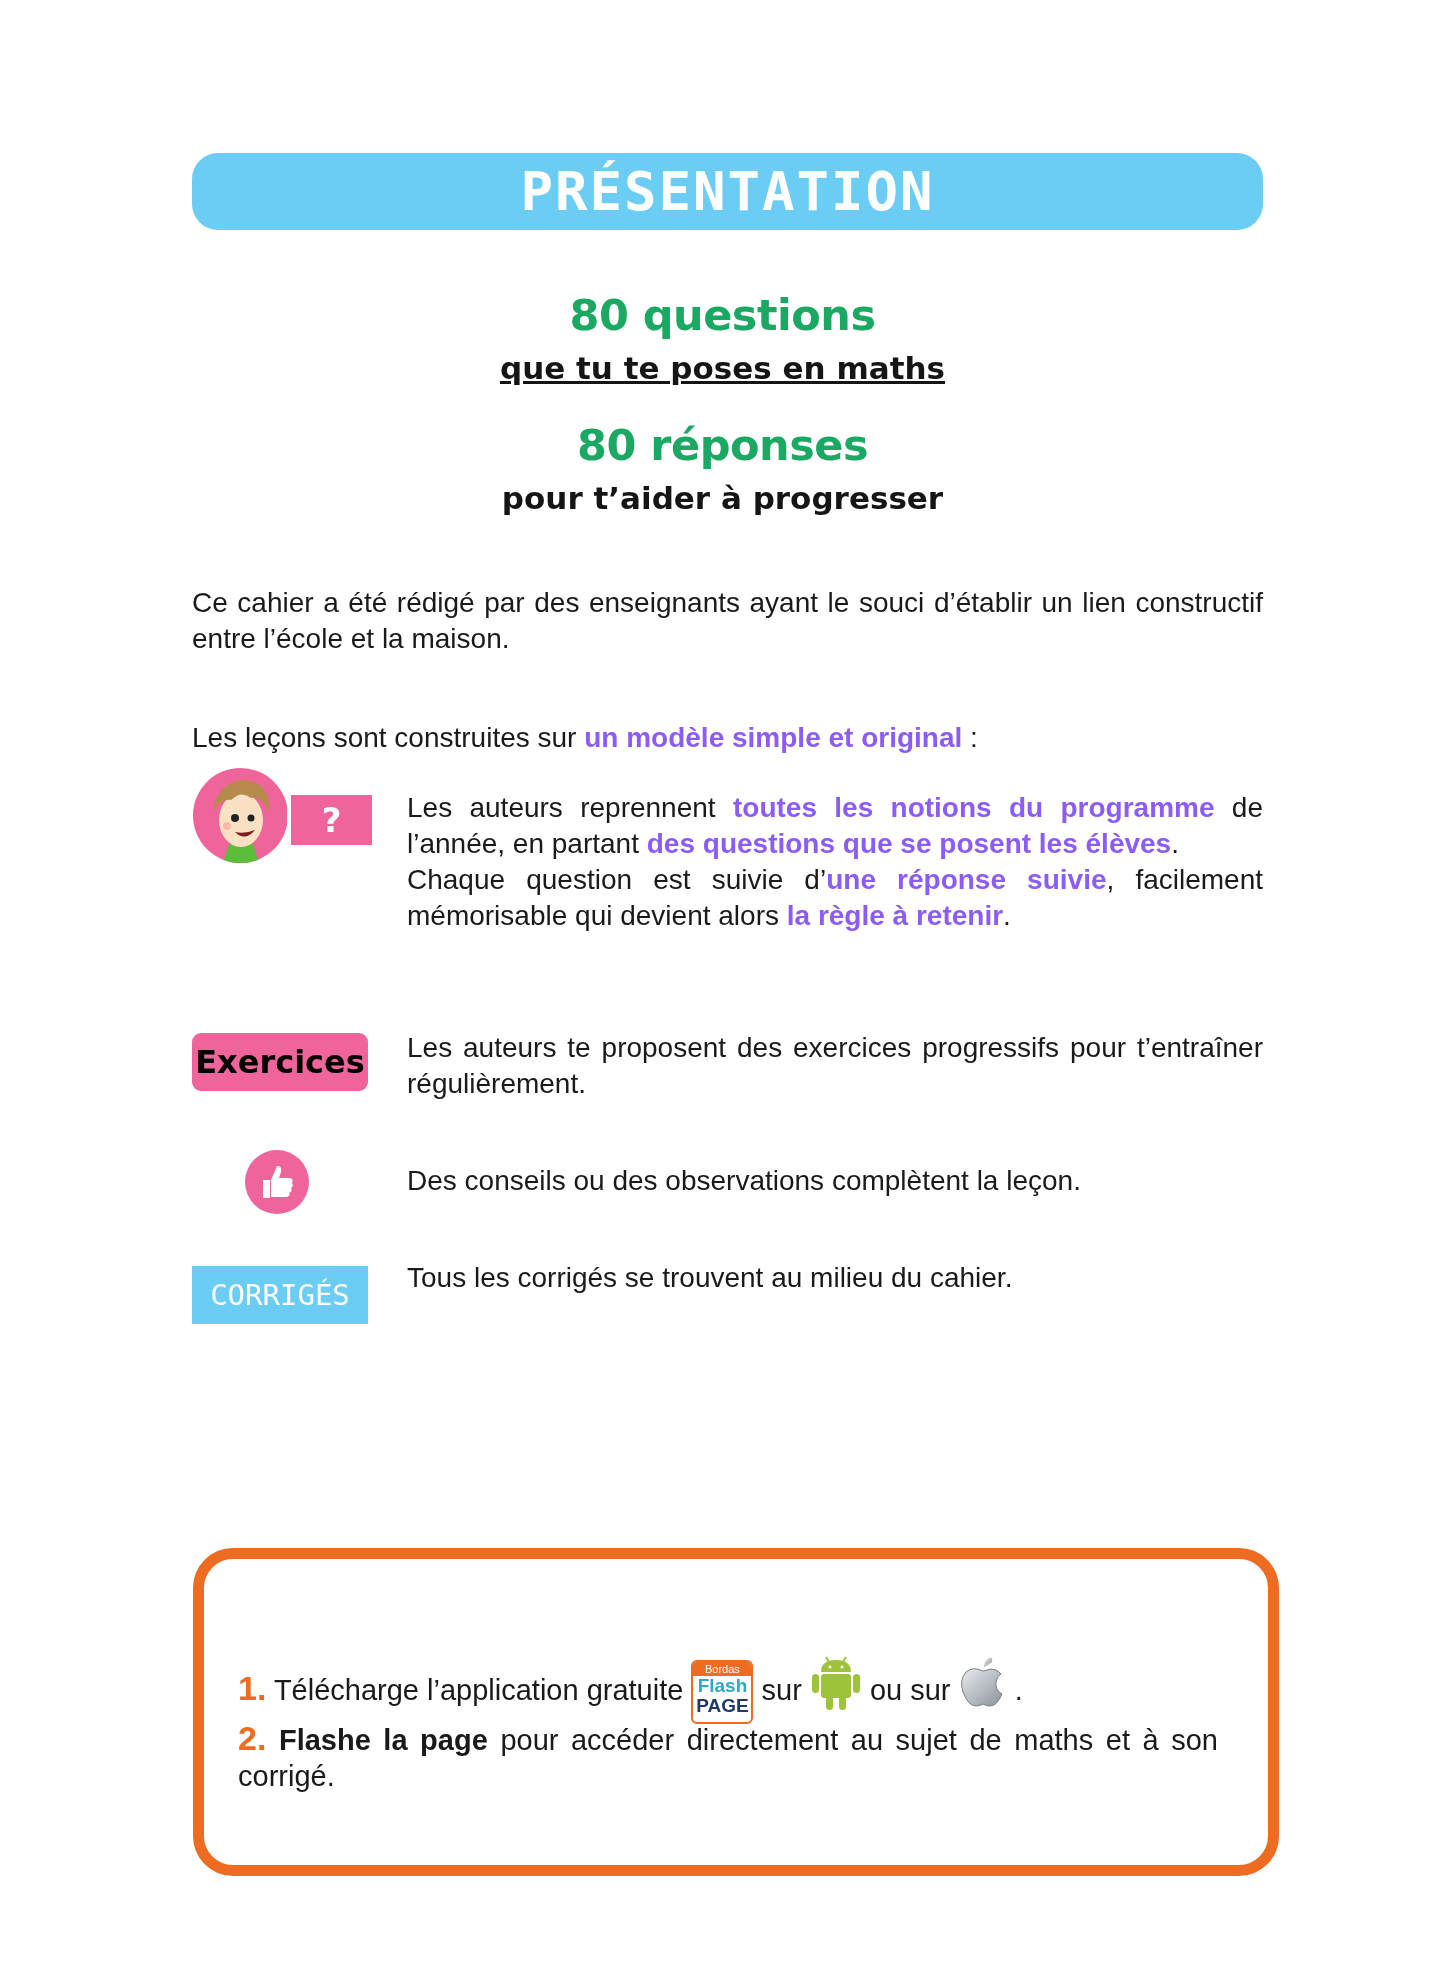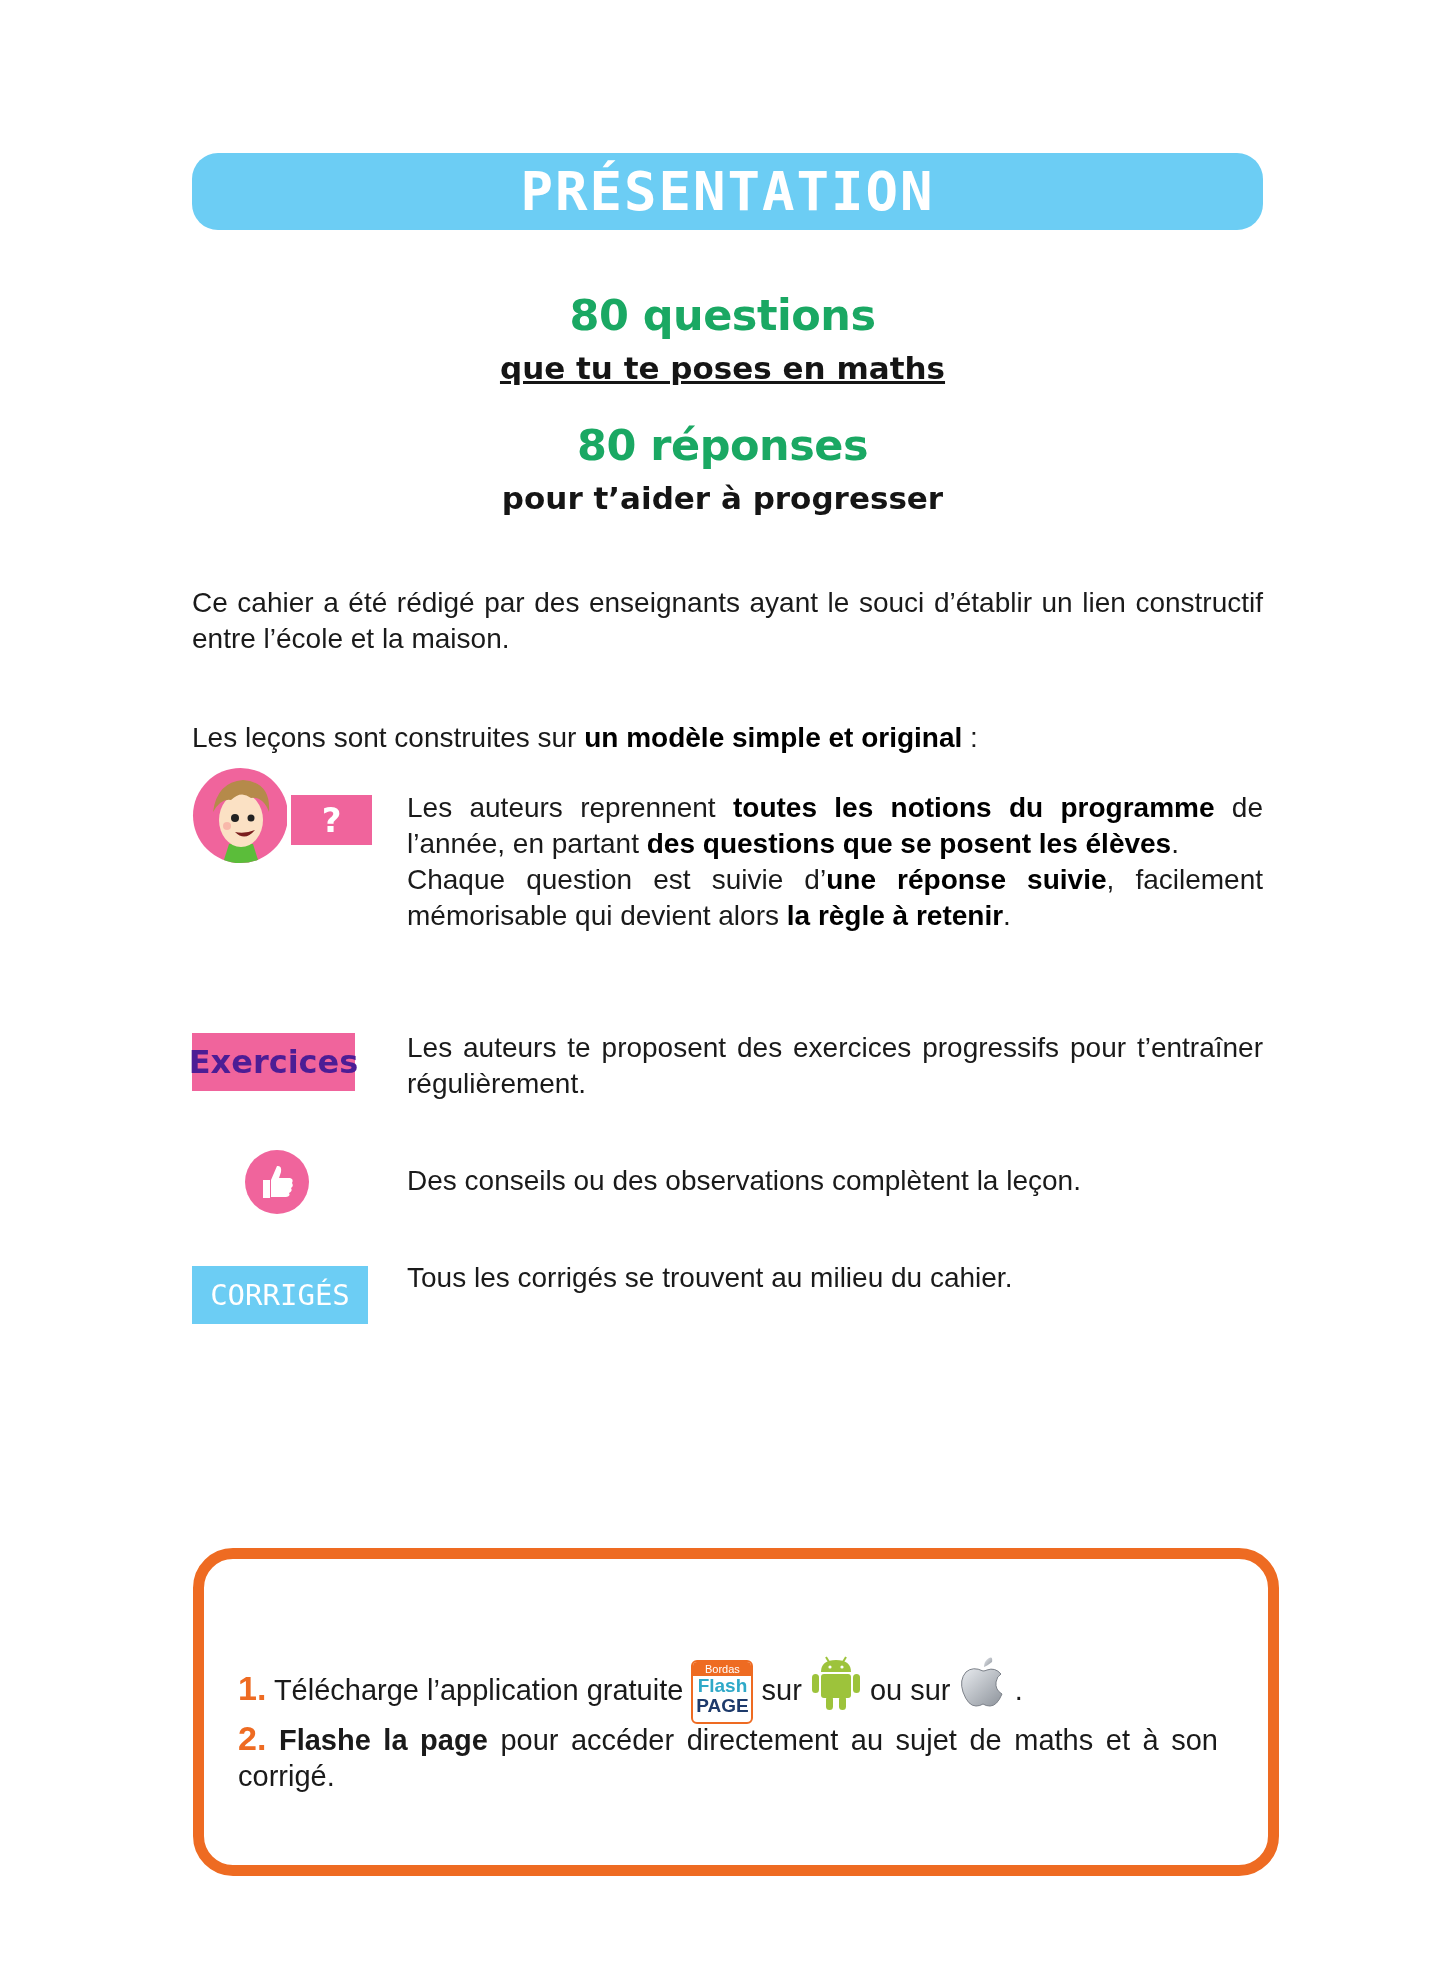--- a/index.html
+++ b/index.html
@@ -14,29 +14,29 @@
                   font-size: 54px; letter-spacing: 2px; }
 
   
   .hl { left: 0; width: 1445px; text-align: center; }
   .hl-green { color: #1aa863; font-weight: bold; font-family: "DejaVu Sans", sans-serif;
               font-size: 43px; letter-spacing: -0.5px; }
   .hl-black { color: #151515; font-weight: bold; font-size: 31px; }
 
   .body-text { font-family: "Liberation Sans", sans-serif; font-size: 28px; line-height: 36px; color: #1a1a1a; }
   .justify { text-align: justify; text-align-last: left; }
-  .blue { color: #000000; font-weight: bold; }
+  .blue { color: #8b5cf6; font-weight: bold; }
   .avatar { left: 193px; top: 768px; width: 95px; height: 95px; border-radius: 50%;
             background: #f0649c; overflow: hidden; }
   .qbox { left: 287px; top: 795px; width: 81px; height: 50px; background: #f0649c;
           color: #ffffff; font-weight: bold; font-size: 34px; display: flex; align-items: center;
           justify-content: center; border-left: 4px solid #ffffff; }
-  .ex-badge { left: 192px; top: 1033px; width: 163px; height: 58px; background: #f0649c;
-              color: #4c1d95; font-weight: bold; font-size: 32px; display: flex; align-items: center;
-              justify-content: center; font-family: "DejaVu Sans", sans-serif; }
+  .ex-badge { left: 192px; top: 1033px; width: 176px; height: 58px; background: #f0649c;
+              color: #000000; font-weight: bold; font-size: 32px; display: flex; align-items: center;
+              justify-content: center; font-family: "DejaVu Sans", sans-serif; border-radius: 9px; }
   .thumb { left: 245px; top: 1150px; width: 64px; height: 64px; border-radius: 50%; background: #f0649c;
            display: flex; align-items: center; justify-content: center; }
   .cor-badge { left: 192px; top: 1266px; width: 176px; height: 58px; background: #6ccdf4;
                color: #fff; font-weight: normal; font-size: 29px; display: flex; align-items: center;
                justify-content: center; font-family: "DejaVu Sans Mono", monospace; }
 
   
   .obox { left: 193px; top: 1548px; width: 1064px; height: 306px; border: 11px solid #ee6b22;
           border-radius: 40px; background: #ffffff; }
   .obox-title-wrap { left: 362px; top: 1523px; width: 725px; background: #ffffff; text-align: center; }

